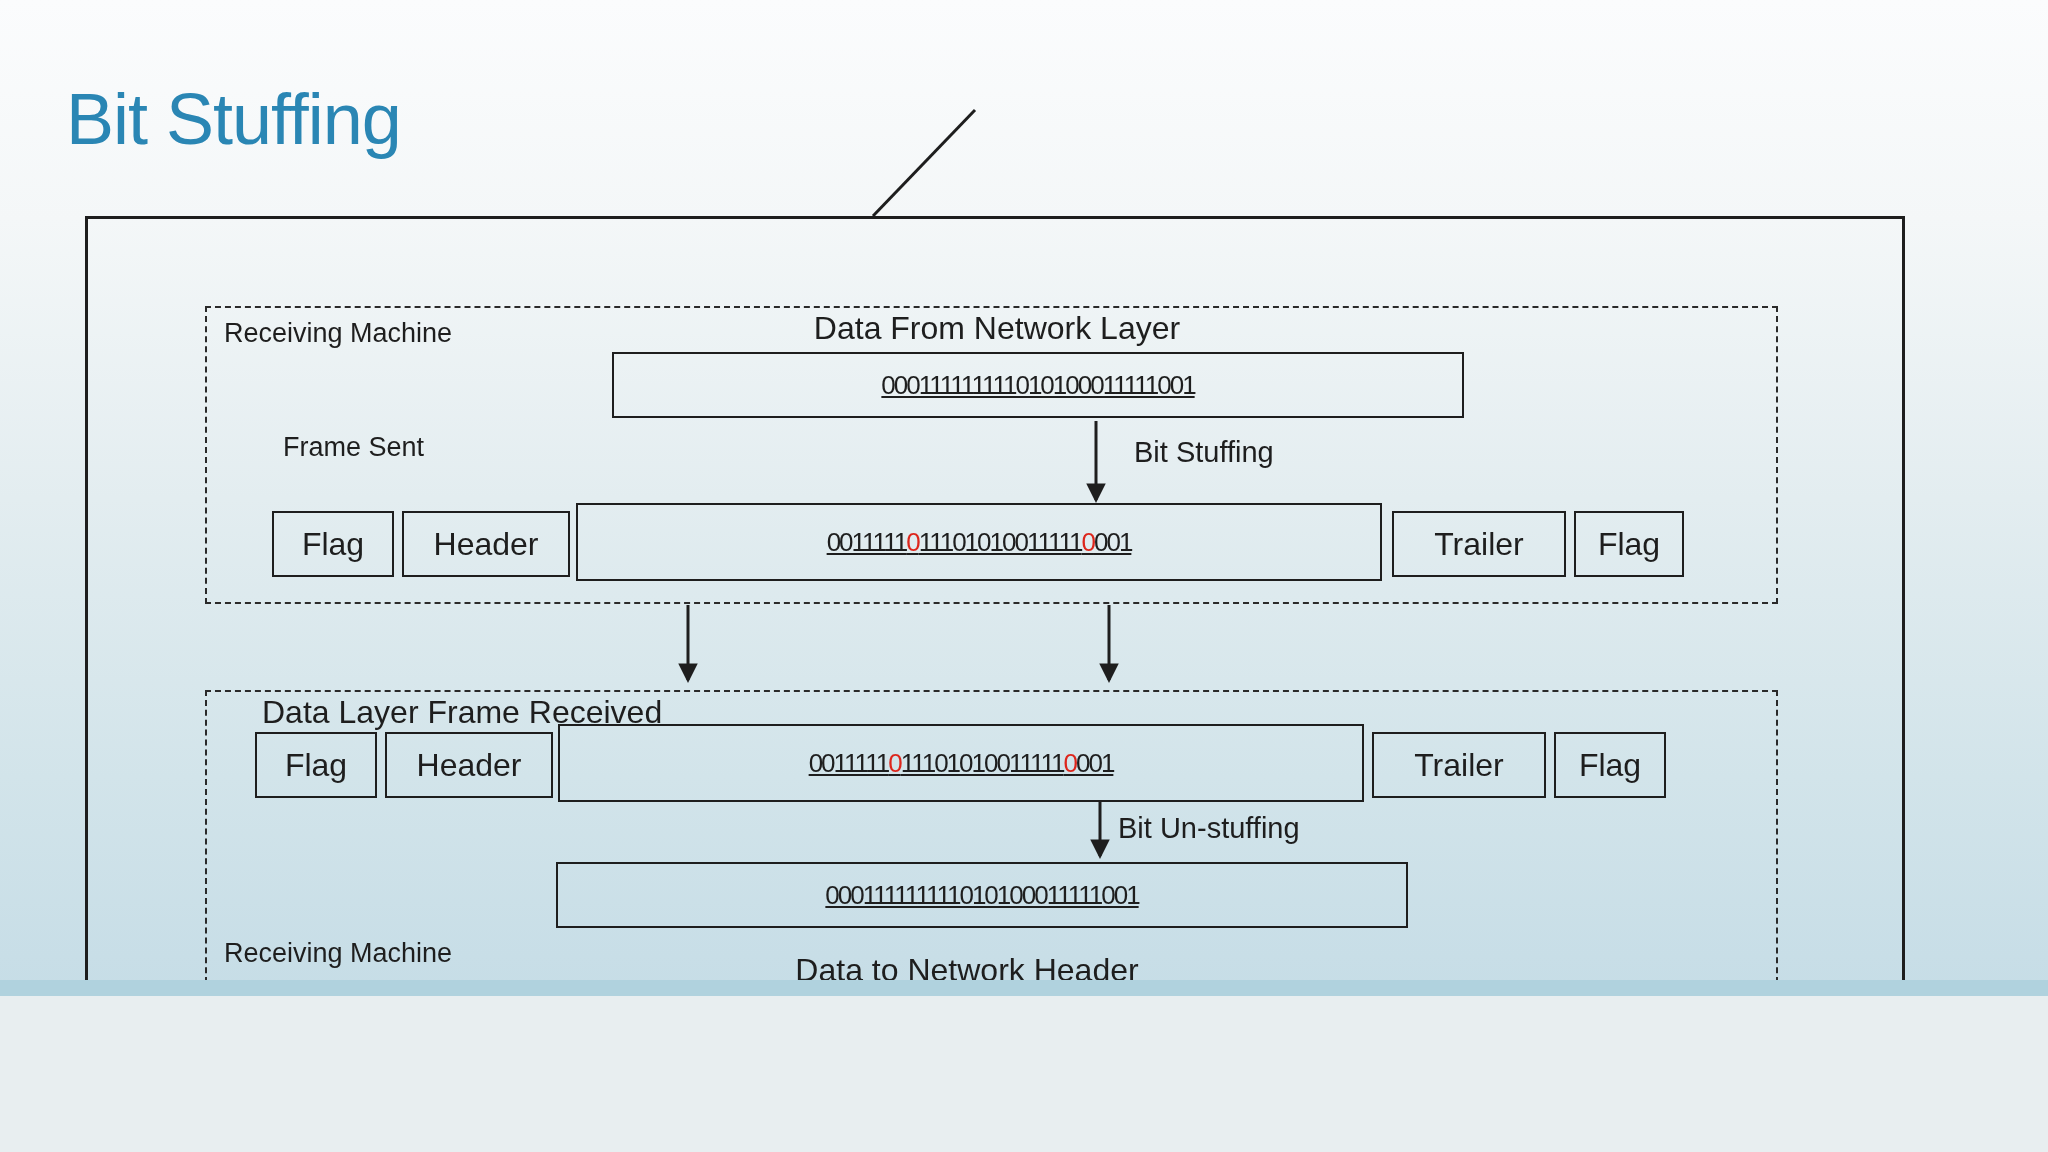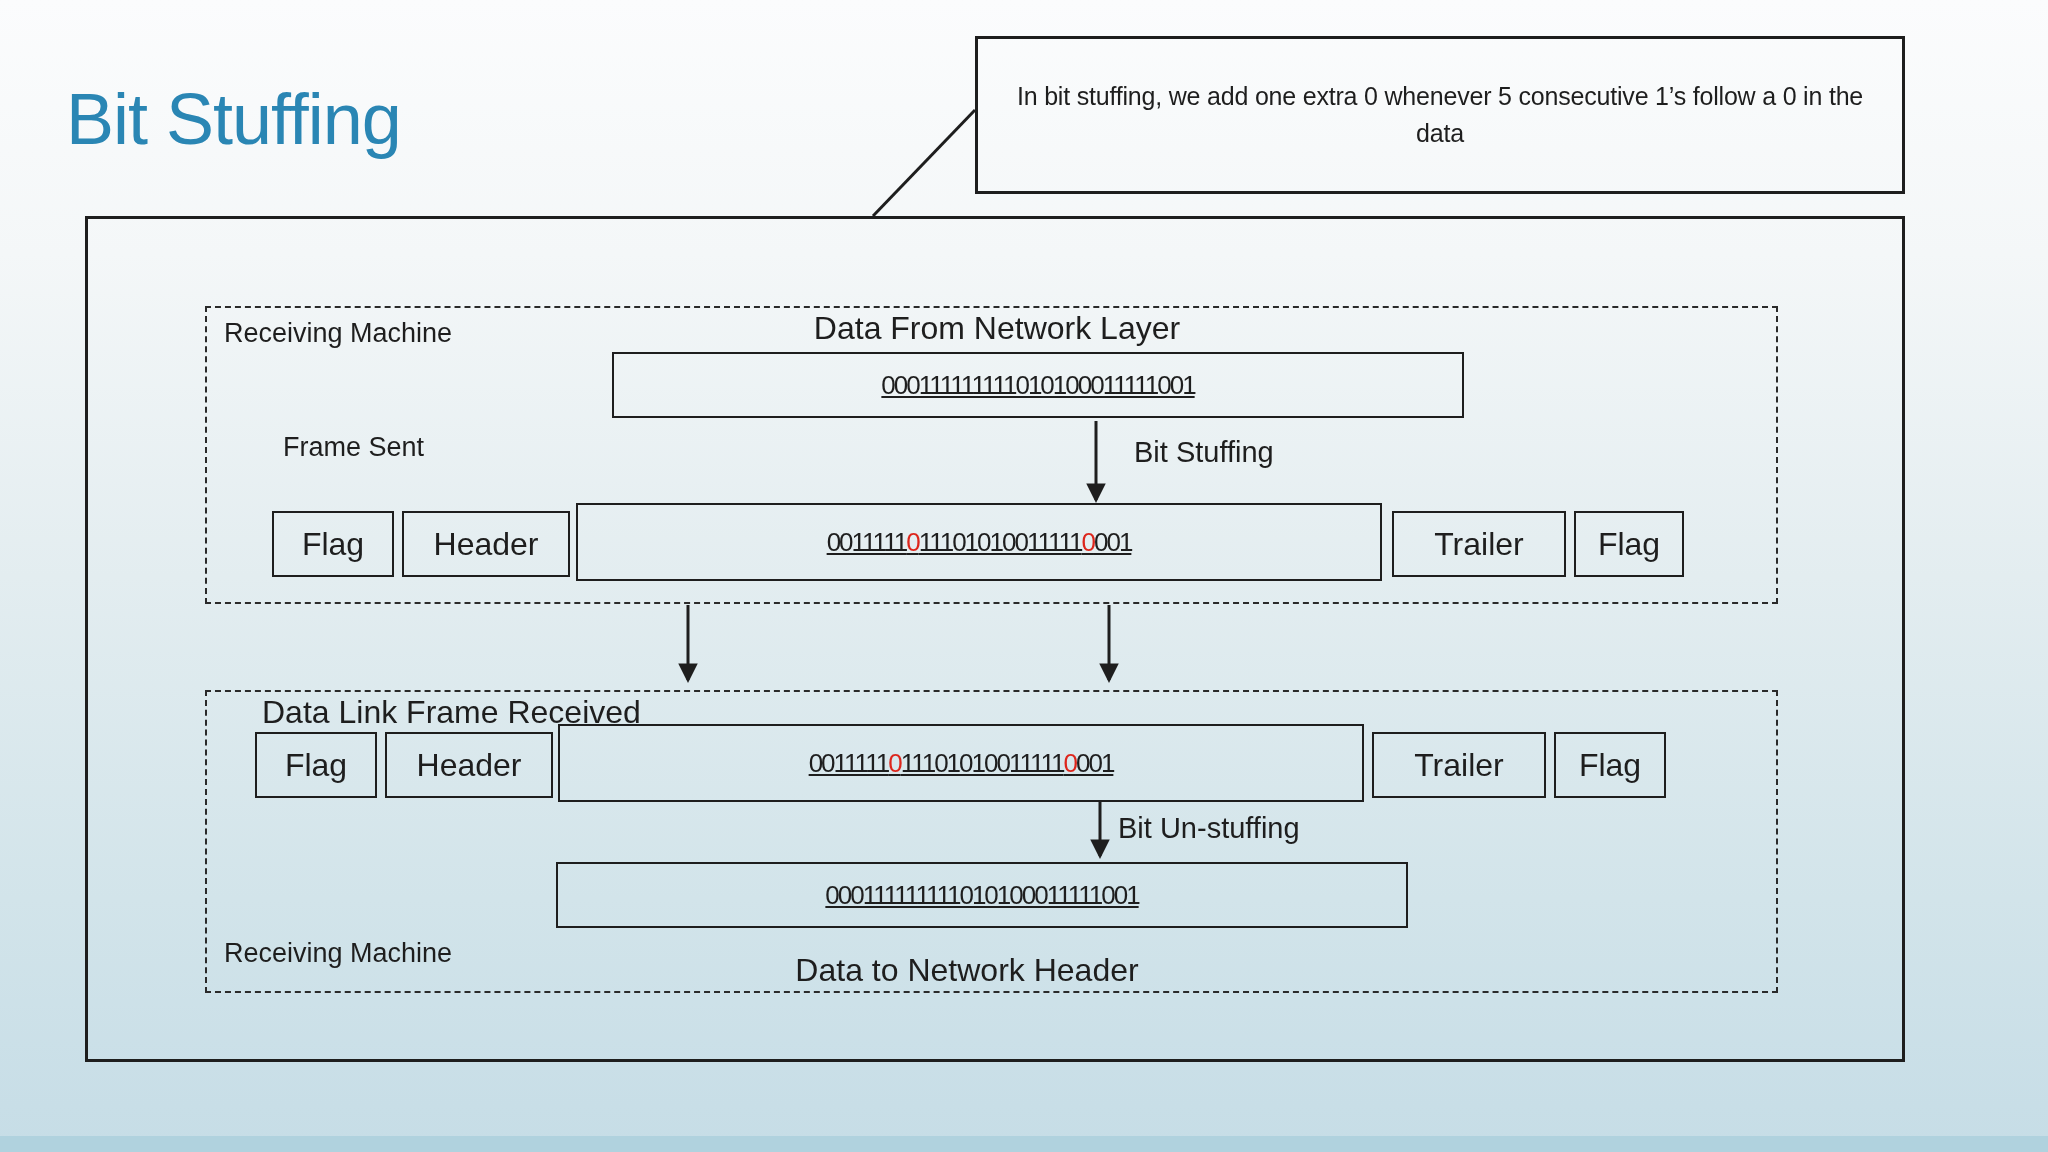--- a/index.html
+++ b/index.html
@@ -1,18 +1,18 @@
 <!DOCTYPE html>
 <html style="--ink: #1E1E1E; --blue: #2A86B4; --red: #DD261C;"><head>
 <meta charset="utf-8">
 <style>
   html,body{margin:0;padding:0;background:#e8eef0;}
   .slide{
     position:relative;
-    width:2048px;height:1152px;
+    width:2048px;height:996px;
     overflow:hidden;
     font-family:"Liberation Sans",sans-serif;
     color:var(--ink);
     background:linear-gradient(180deg,#fbfcfd 0%,#f4f7f8 22%,#e3edf0 50%,#d2e4ea 78%,#c8dee7 96%,#c6dde6 100%);
   }
   .bottom-strip{
     position:absolute;left:0;bottom:0;width:2048px;height:16px;
     background:#b0d2de;
   }
   .title{
@@ -54,23 +54,20 @@
   .bits .stuffed{color:var(--red);}
   .cell-label{font-size:32px;}
 </style>
 </head>
 <body>
 
 <div class="slide">
 
   <div class="title">Bit Stuffing</div>
 
-  <div class="callout">
-    <span>In bit stuffing, we add one extra 0 whenever 5 consecutive 1’s follow a 0 in the data</span>
-  </div>
 
   <div class="outer-box"></div>
 
   <svg class="overlay" viewBox="0 0 2048 1152">
     <defs>
       <marker id="arrowhead" viewBox="0 0 10 10" refX="8.5" refY="5" markerWidth="6.5" markerHeight="6.5" orient="auto">
         <path d="M0,0 L10,5 L0,10 z" style="fill:var(--ink)"></path>
       </marker>
     </defs>
     <line x1="873" y1="216" x2="975" y2="110" style="stroke:var(--ink);stroke-width:3"></line>
@@ -103,21 +100,21 @@
   </div>
   <div class="box" style="left:1392px;top:511px;width:174px;height:66px;">
     <span class="cell-label">Trailer</span>
   </div>
   <div class="box" style="left:1574px;top:511px;width:110px;height:66px;">
     <span class="cell-label">Flag</span>
   </div>
 
   <div class="dash-box dash-bottom"></div>
 
-  <div class="label lab26" style="left:262px;top:694px;">Data Link Frame Received</div>
+  <div class="label lab26" style="left:262px;top:694px;">Data Layer Frame Received</div>
 
   <div class="box" style="left:255px;top:732px;width:122px;height:66px;">
     <span class="cell-label">Flag</span>
   </div>
   <div class="box" style="left:385px;top:732px;width:168px;height:66px;">
     <span class="cell-label">Header</span>
   </div>
   <div class="box" style="left:558px;top:724px;width:806px;height:78px;">
     <span class="bits"><span>0011111</span><span class="stuffed">0</span><span>11101010011111</span><span class="stuffed">0</span><span>001</span></span>
   </div>

